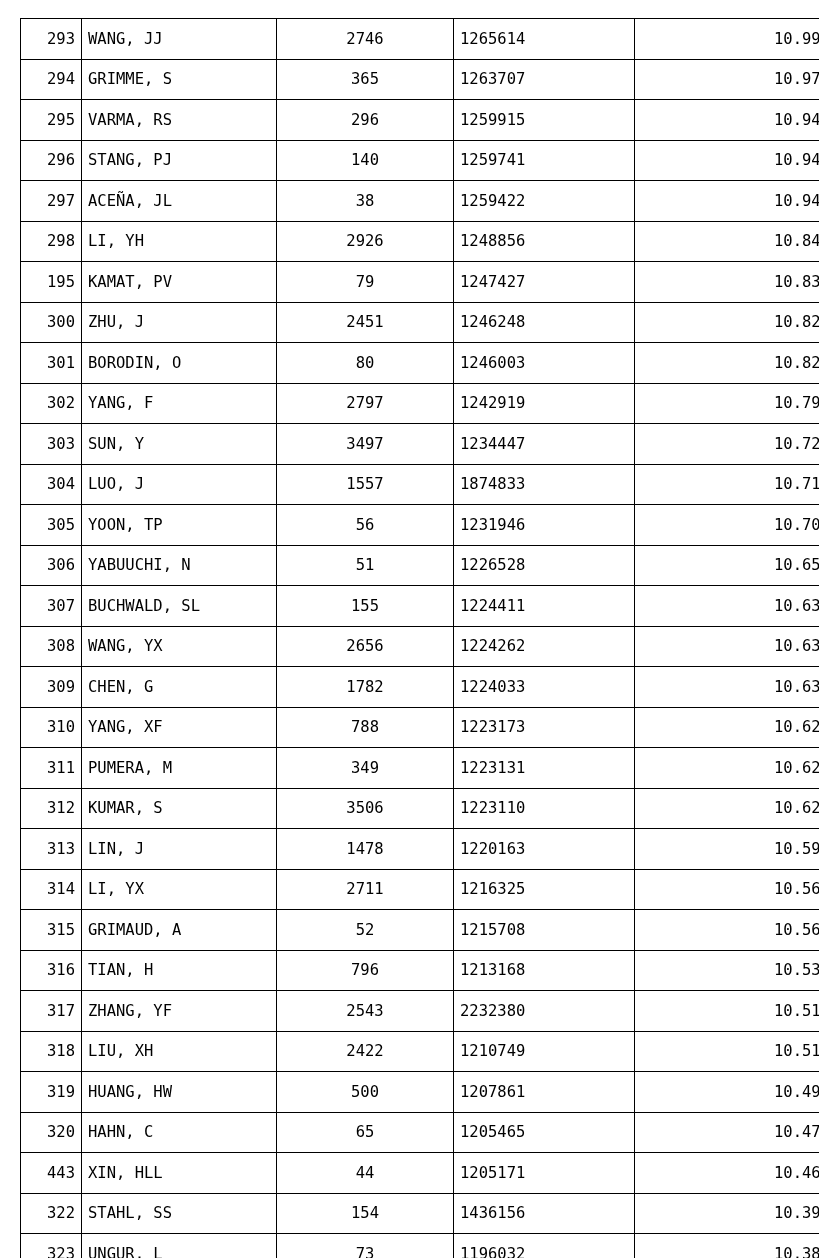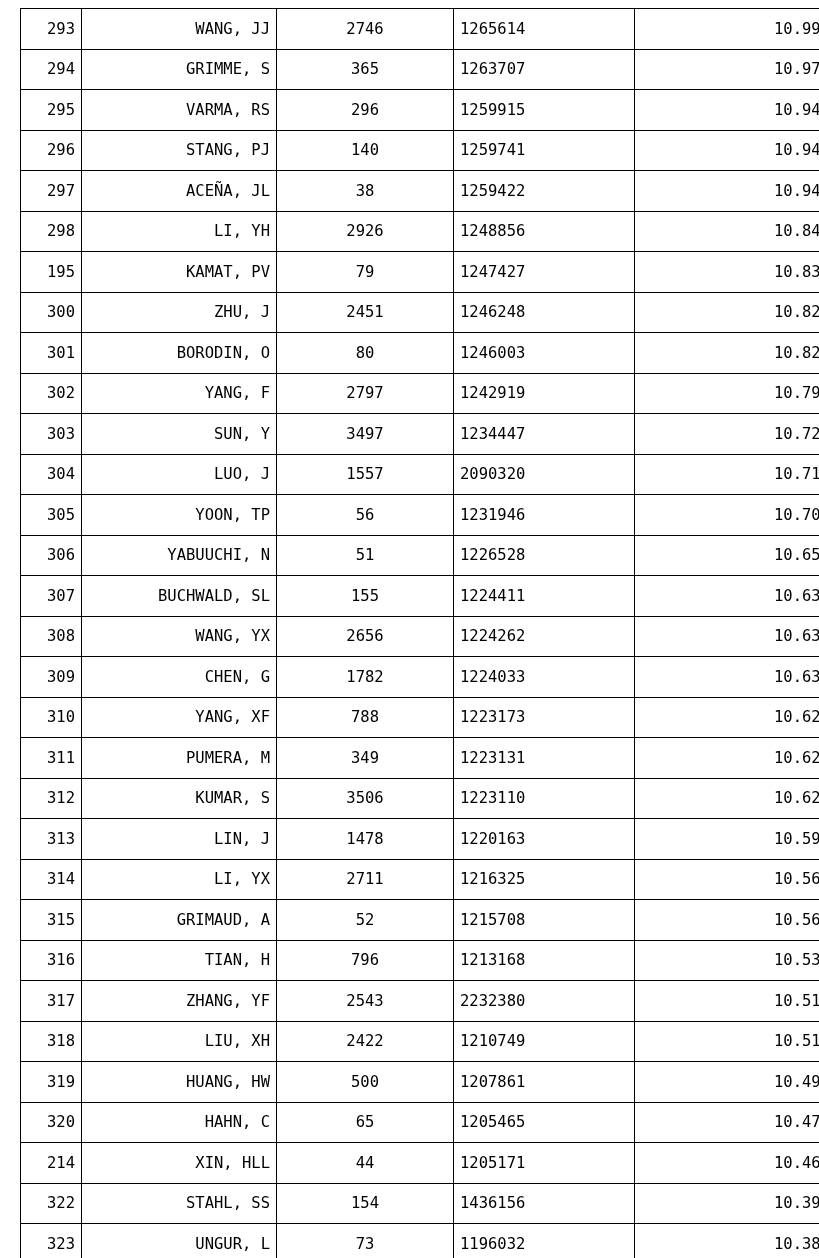--- a/index.html
+++ b/index.html
@@ -10,21 +10,21 @@
   body {
     width: 819px;
     height: 1258px;
     font-family: "DejaVu Sans Mono", monospace;
   }
   #page {
     position: relative;
     width: 819px;
     height: 1258px;
     box-sizing: border-box;
-    padding: 8px 20px 0 20px;
+    padding: 18px 20px 0 20px;
   }
   table.ranking {
     border-collapse: collapse;
     width: 779px;
     table-layout: fixed;
   }
   table.ranking td {
     border: 1px solid #000000;
     height: 39.5px;
     padding: 0 6px;
@@ -35,21 +35,21 @@
     overflow: hidden;
   }
   td.col-rank {
     width: 48px;
     text-align: right;
     padding-right: 2px;
     border-right: none;
   }
   td.col-name {
     width: 182px;
-    text-align: right;
+    text-align: left;
     padding-left: 2px;
     border-left: none;
   }
   td.col-count {
     width: 164px;
     text-align: center;
     padding-right: 14px;
   }
   td.col-cites {
     width: 168px;
@@ -140,21 +140,21 @@
           <td class="col-rank">303</td>
           <td class="col-name">SUN, Y</td>
           <td class="col-count">3497</td>
           <td class="col-cites">1234447</td>
           <td class="col-score">10.723612</td>
         </tr>
         <tr>
           <td class="col-rank">304</td>
           <td class="col-name">LUO, J</td>
           <td class="col-count">1557</td>
-          <td class="col-cites">2090320</td>
+          <td class="col-cites">1874833</td>
           <td class="col-score">10.710642</td>
         </tr>
         <tr>
           <td class="col-rank">305</td>
           <td class="col-name">YOON, TP</td>
           <td class="col-count">56</td>
           <td class="col-cites">1231946</td>
           <td class="col-score">10.701886</td>
         </tr>
         <tr>
@@ -256,21 +256,21 @@
           <td class="col-score">10.492660</td>
         </tr>
         <tr>
           <td class="col-rank">320</td>
           <td class="col-name">HAHN, C</td>
           <td class="col-count">65</td>
           <td class="col-cites">1205465</td>
           <td class="col-score">10.471846</td>
         </tr>
         <tr>
-          <td class="col-rank">214</td>
+          <td class="col-rank">443</td>
           <td class="col-name">XIN, HLL</td>
           <td class="col-count">44</td>
           <td class="col-cites">1205171</td>
           <td class="col-score">10.469292</td>
         </tr>
         <tr>
           <td class="col-rank">322</td>
           <td class="col-name">STAHL, SS</td>
           <td class="col-count">154</td>
           <td class="col-cites">1436156</td>

